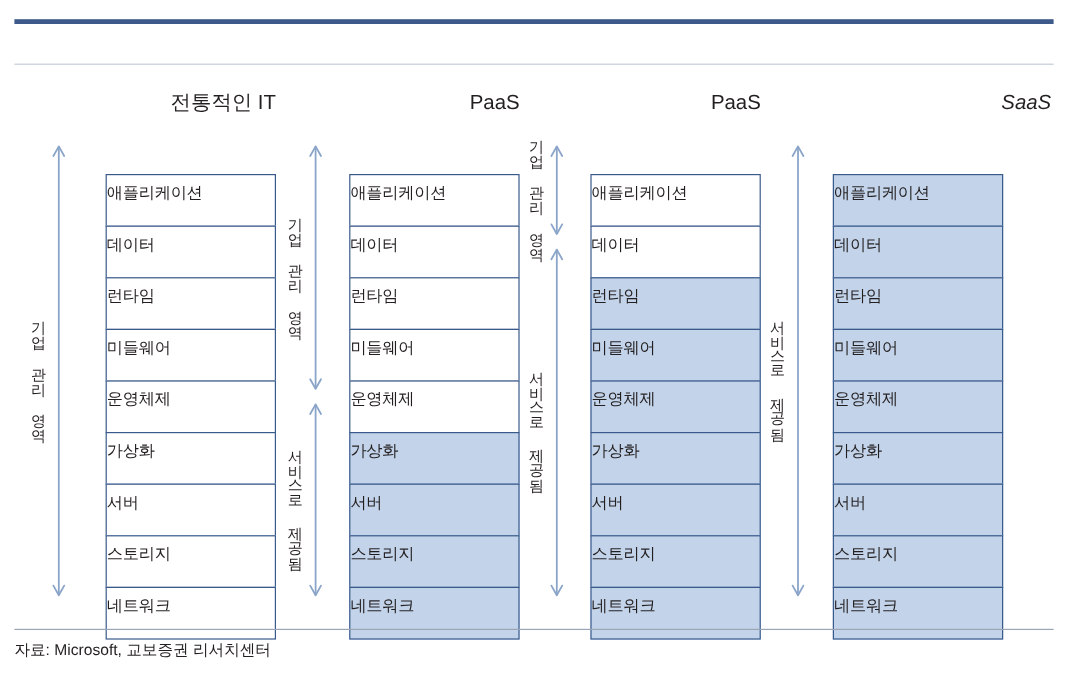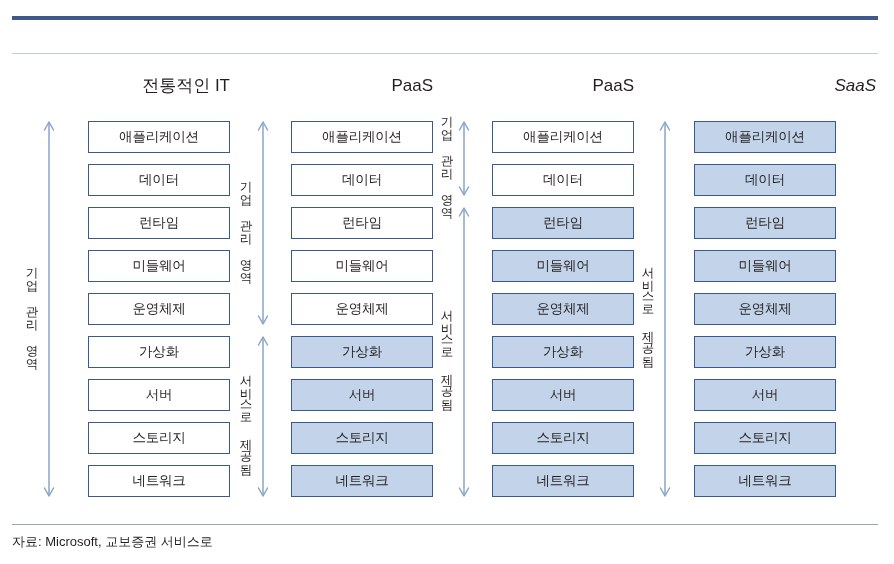--- a/index.html
+++ b/index.html
@@ -81,30 +81,30 @@
     line-height: 26px;
     text-align: right;
     font-size: 17px;
     color: #231f20;
     white-space: nowrap;
   }
 
   
   .layer-box {
     position: absolute;
-    height: 32px;
+    height: 44px;
     line-height: 30px;
     box-sizing: border-box;
     border: 1.6px solid #3a5a8c;
     background: #ffffff;
-    text-align: center;
     font-size: 13.5px;
     color: #231f20;
     letter-spacing: -0.2px;
     white-space: nowrap;
+    margin-top: 24px;
   }
   .layer-box.filled {
     background: #c3d4ea;
   }
 
   
   .arrow-group {
     position: absolute;
   }
   
@@ -222,15 +222,15 @@
         <svg width="14" height="376" class="arrow-svg" style="height: 376px;">
           <line x1="7" y1="1" x2="7" y2="375" stroke="#8ba5c9" stroke-width="1.5"></line>
           <polyline points="2.5,9 7,1 11.5,9" fill="none" stroke="#8ba5c9" stroke-width="1.5" stroke-linecap="round" stroke-linejoin="round"></polyline>
           <polyline points="2.5,367 7,375 11.5,367" fill="none" stroke="#8ba5c9" stroke-width="1.5" stroke-linecap="round" stroke-linejoin="round"></polyline>
         </svg>
       </div>
       <div class="arrow-label" style="left: 638px; top: 121px; height: 376px; width: 20px; display: flex; align-items: center; justify-content: center;">서비스로 제공됨</div>
     </div>
 
   <div class="footer-rule"></div>
-  <div class="footer-text">자료: Microsoft, 교보증권 서비스로</div>
+  <div class="footer-text">자료: Microsoft, 교보증권 리서치센터</div>
 
 </div>
 
 </body></html>

